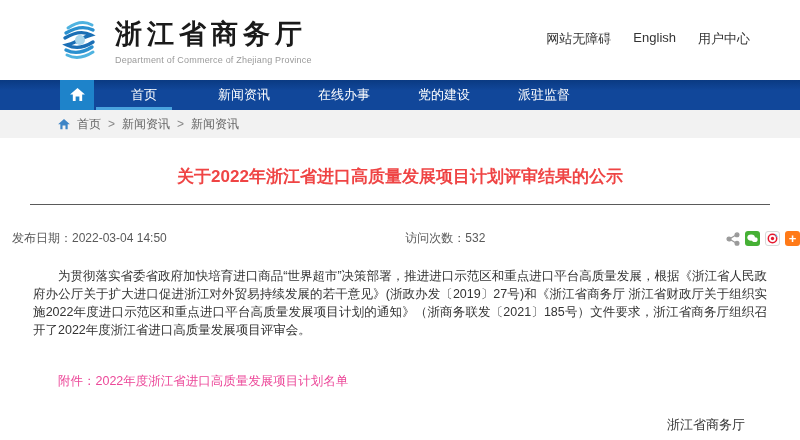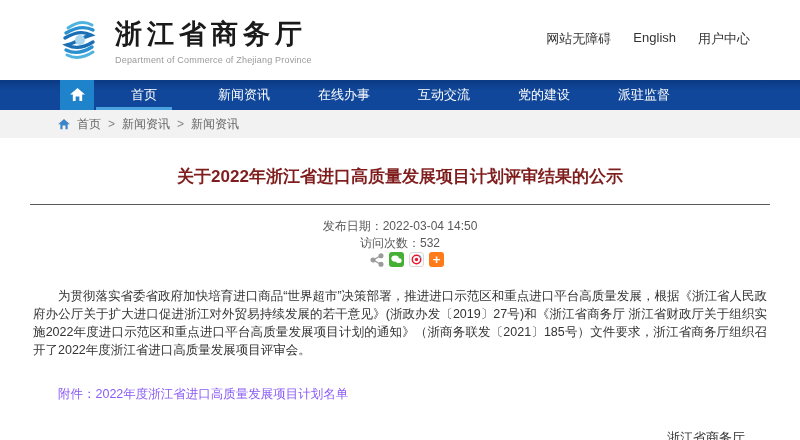--- a/index.html
+++ b/index.html
@@ -67,42 +67,42 @@
     padding-left: 58px;
     font-size: 12px; color: #666;
     gap: 7px;
   }
   .crumb { cursor: pointer; }
   .crumb-sep { color: #888; }
   
   .content { padding-top: 27px; background: #fff; }
   .article-title {
     text-align: center;
-    font-size: 17px; font-weight: bold; color: #7f1d1d;
+    font-size: 17px; font-weight: bold; color: #ef4444;
   }
   .title-divider { border-bottom: 1px solid #5a5a5a; margin: 16px 30px 0 30px; }
   .meta-row {
     display: flex; justify-content: space-between; align-items: center;
-    margin-top: 13px;
-    font-size: 12px; color: #595959; flex-direction: column;
+    margin-top: 25px;
+    font-size: 12px; color: #595959;
   }
   .meta-item { margin: 0 12px; }
   .share-group { display: flex; align-items: center; gap: 5px; margin-left: 14px; }
   .share-ic { width: 15px; height: 15px; border-radius: 3px; display: flex; align-items: center; justify-content: center; cursor: pointer; }
   .ic-wechat { background: #46b035; }
   .ic-weibo  { background: #fdfdfd; border: 1px solid #d8d8d8; }
   .ic-more   { background: #ff7a18; color: #fff; font-size: 13px; font-weight: bold; line-height: 13px; }
   .article-body {
     padding: 0 33px;
     margin-top: 20px;
     font-size: 12.5px; line-height: 1.45; color: #333;
     text-align: justify;
   }
   .article-body p { text-indent: 2em; margin-bottom: 5px; }
-  .attachment { text-indent: 2em; margin-top: 26px; font-size: 12.5px; color: #8b5cf6; padding: 0 33px; }
+  .attachment { text-indent: 2em; margin-top: 33px; font-size: 12.5px; color: #ec4899; padding: 0 33px; }
   .signature-block {
     text-align: right;
     padding-right: 55px;
     margin-top: 26px;
     font-size: 13px; color: #333;
   }
 </style>
 </head>
 <body>
 
@@ -133,21 +133,20 @@
 
 <div class="nav">
   <div class="nav-home">
     <svg width="15" height="14" viewBox="0 0 16 15">
       <path d="M8 0 L16 7 L13 7 L13 14 L10 14 L10 9 L6 9 L6 14 L3 14 L3 7 L0 7 Z" fill="#ffffff"></path>
     </svg>
   </div>
   <div class="nav-item active">首页</div>
   <div class="nav-item">新闻资讯</div>
   <div class="nav-item">在线办事</div>
-  <div class="nav-item">互动交流</div>
   <div class="nav-item">党的建设</div>
   <div class="nav-item">派驻监督</div>
 </div>
 
 <div class="breadcrumb">
   <svg width="12" height="11" viewBox="0 0 16 15">
     <path d="M8 0 L16 7 L13 7 L13 14 L10 14 L10 9 L6 9 L6 14 L3 14 L3 7 L0 7 Z" fill="#3d85c6"></path>
   </svg>
   <span class="crumb">首页</span>
   <span class="crumb-sep">&gt;</span>

